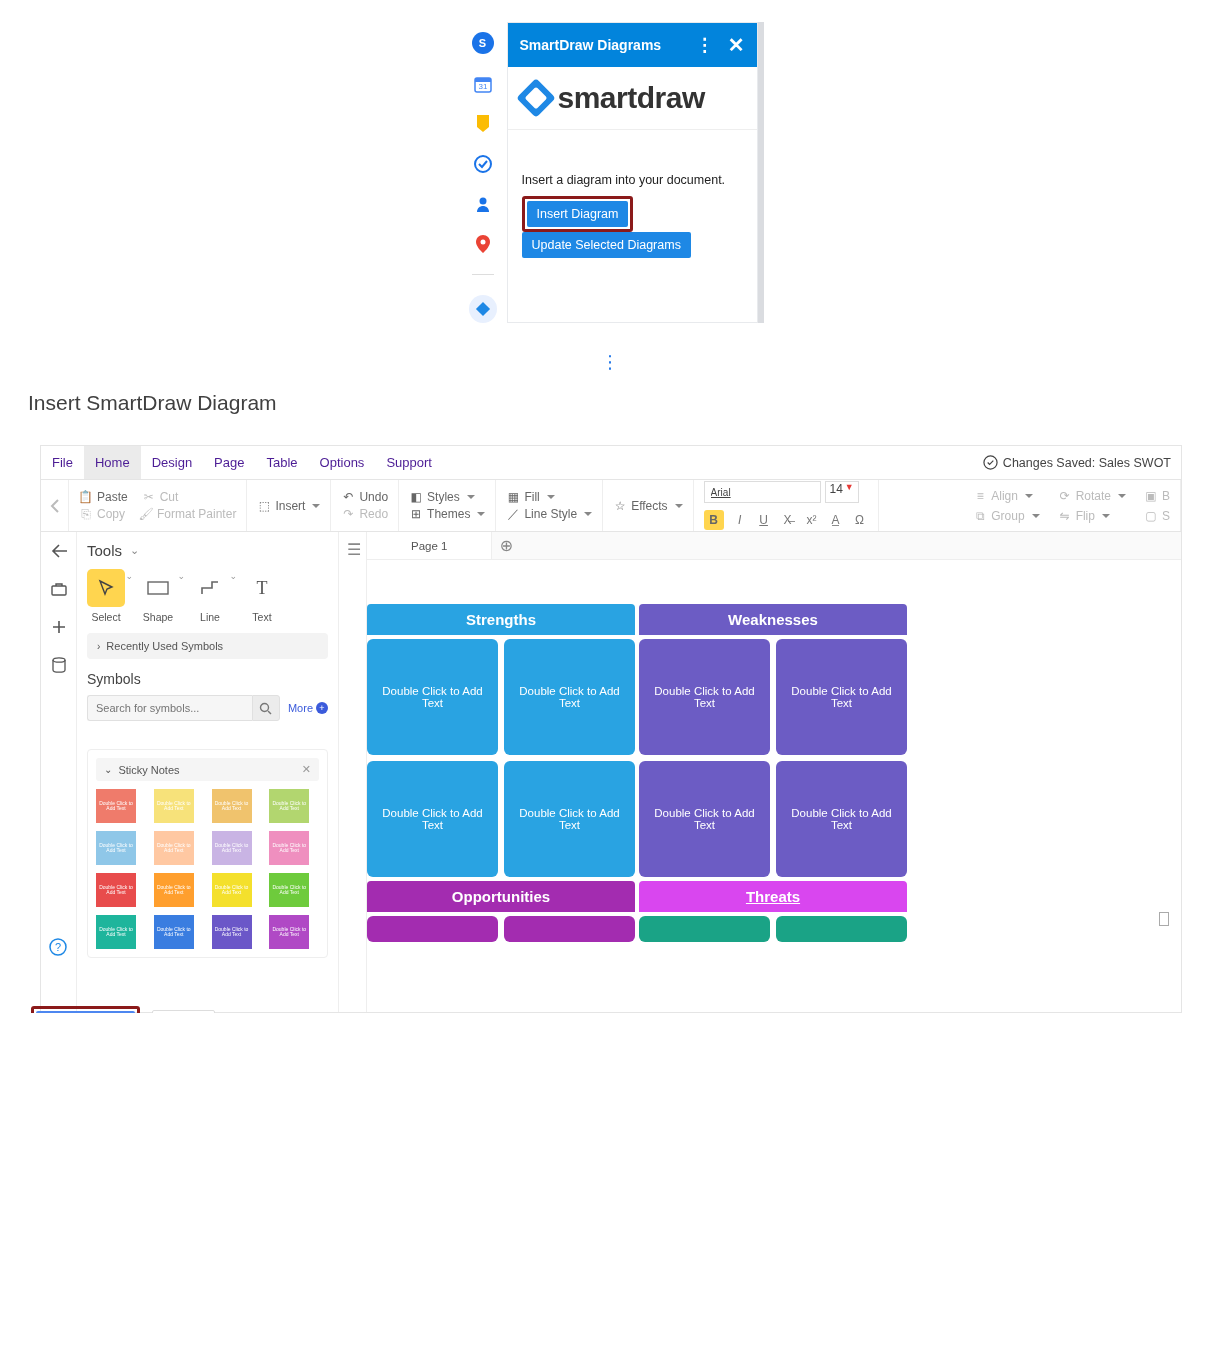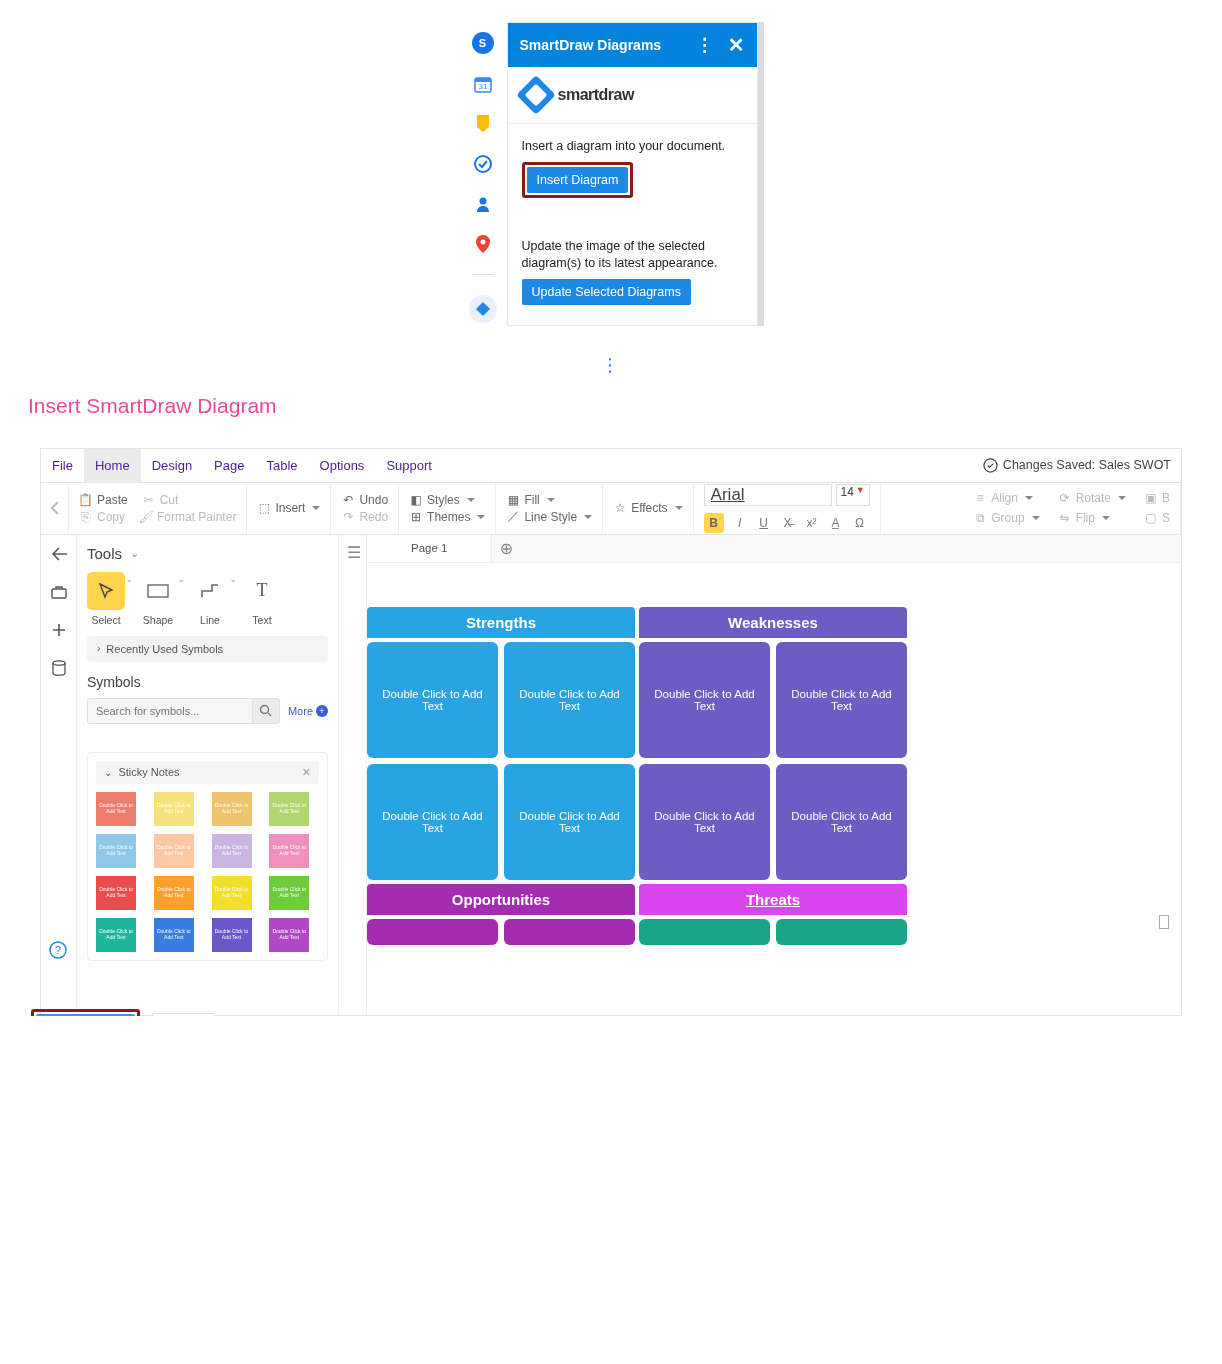--- a/index.html
+++ b/index.html
@@ -12,53 +12,53 @@
 .rail-icon { width:20px; height:20px; display:flex; align-items:center; justify-content:center; font-size:16px; }
 .rail-avatar { width:22px;height:22px;border-radius:50%; background:#1a73e8;color:#fff;display:flex;align-items:center;justify-content:center;font-size:11px;font-weight:bold;}
 .addon-panel { flex:1; border:1px solid #e8eaed; background:#fff; display:flex; flex-direction:column;}
 .addon-header { background:#0284dc; color:#fff; height:44px; display:flex; align-items:center; padding:0 12px; font-size:14px; font-weight:bold;}
 .addon-header .spacer { flex:1; }
 .addon-header .dots { font-size:18px; margin-right:14px; cursor:pointer;}
 .addon-header .close { font-size:20px; cursor:pointer;}
 .addon-logo { display:flex; align-items:center; gap:8px; padding:14px 14px; border-bottom:1px solid #eee;}
 .addon-logo .mark { width:28px;height:28px; background:#1e88e5; transform:rotate(45deg); border-radius:4px; position:relative;}
 .addon-logo .mark::after{content:"";position:absolute;inset:6px;background:#fff;border-radius:2px;}
-.addon-logo .txt { font-size:16px; font-weight:bold; color:#333; letter-spacing:-0.5px;}
+.addon-logo .txt { font-size:30px; font-weight:bold; color:#333; letter-spacing:-0.5px;}
 .addon-body { padding:14px 14px 20px; font-size:12.5px; color:#222; line-height:1.4;}
-.addon-body p { margin-bottom:6px; margin-top:0;}
+.addon-body p { margin-bottom:6px; margin-top:28px;}
 .btn-blue { display:inline-block; background:#1e88e5; color:#fff; border:none; padding:6px 10px; font-size:12.5px; border-radius:2px; cursor:pointer;}
 .highlight-red { border:3px solid #8b1a1a; padding:2px; display:inline-block; border-radius:3px;}
 .addon-scroll { width:6px; background:#dadce0;}
 
 
 .sep-dots { text-align:center; color:#1a73e8; font-size:18px; letter-spacing:2px; margin:28px 0 18px;}
 
 
-.heading { font-size:21px; font-weight:400; color:#ec4899; margin:0 0 30px 28px; font-family: 'Google Sans', Arial, sans-serif;}
+.heading { font-size:21px; font-weight:400; color:#404040; margin:0 0 30px 28px; font-family: 'Google Sans', Arial, sans-serif;}
 
 .editor-shell { margin: 0 40px; border:1px solid #e5e5e5; position:relative; background:#fff;}
 
 
 .menu-bar { display:flex; align-items:center; border-bottom:1px solid #e5e5e5; height:34px; font-size:13px;}
 .menu-bar .tab { padding:0 11px; height:100%; display:flex; align-items:center; cursor:pointer; color:#4c1d95;}
 .menu-bar .tab.active { background:#ebebeb; }
 .menu-bar .flex1 { flex:1;}
 .menu-bar .saved { display:flex; align-items:center; gap:5px; font-size:12.5px; color:#444; padding-right:10px;}
 .menu-bar .saved svg{width:15px;height:15px;}
 
 
 .ribbon { display:flex; border-bottom:1px solid #e5e5e5; font-size:12px; color:#666; height:52px;}
 .chevron-left-box{ width:28px; display:flex; align-items:center; justify-content:center; border-right:1px solid #eee; color:#bbb;}
 .rib-group { display:flex; flex-direction:column; justify-content:center; padding:0 10px; border-right:1px solid #eee; gap:3px;}
 .rib-group.row { flex-direction:row; align-items:center; gap:14px;}
 .rib-item { display:flex; align-items:center; gap:4px; white-space:nowrap; cursor:pointer;}
 .rib-item.disabled { color:#bbb; }
 .rib-item .ico { width:14px;height:14px; display:inline-flex; align-items:center; justify-content:center;}
 .caret::after{content:"";border:4px solid transparent;border-top-color:#888;display:inline-block;margin-left:3px;position:relative;top:2px;}
-.font-select { border:1px solid #ddd; height:22px; width:128px; padding:0 6px; font-size:17px; color:#444;text-decoration:underline;}
+.font-select { border:1px solid #ddd; height:22px; width:117px; padding:0 6px; font-size:10px; color:#444;text-decoration:underline;}
 .size-select { border:1px solid #ddd; height:22px; width:34px; padding:0 4px; font-size:12px; color:#444; display:inline-flex; align-items:flex-start; justify-content:space-between;}
 .fmt-row { display:flex; gap:8px; align-items:center; margin-top:4px;}
 .fmt-b { background:#ffd54f; width:20px;height:20px;border-radius:3px;display:flex;align-items:center;justify-content:center;font-weight:bold;font-size:12px;}
 .fmt { width:16px;text-align:center;color:#777;font-size:12px;}
 .rib-right { flex:1; padding-right:10px;}
 .rib-right .rib-item { color:#bbb;}
 .rib-right .col{display:flex;flex-direction:column;gap:6px;}
 .rib-right-inner{display:flex;gap:18px;align-items:center;height:100%;justify-content:flex-end;}
 
 
@@ -167,21 +167,20 @@
       </div>
       <div class="addon-logo">
         <span class="mark"></span>
         <span class="txt">smartdraw</span>
       </div>
       <div class="addon-body">
         <p>Insert a diagram into your document.</p>
         <span class="highlight-red">
           <button class="btn-blue">Insert Diagram</button>
         </span>
-        <p style="margin-top:40px;">Update the image of the selected diagram(s) to its latest appearance.</p>
         <button class="btn-blue">Update Selected Diagrams</button>
       </div>
     </div>
     <div class="addon-scroll"></div>
   </div>
 </div>
 
 <div class="sep-dots">⋮</div>
 
 <div class="heading">Insert SmartDraw Diagram</div>

